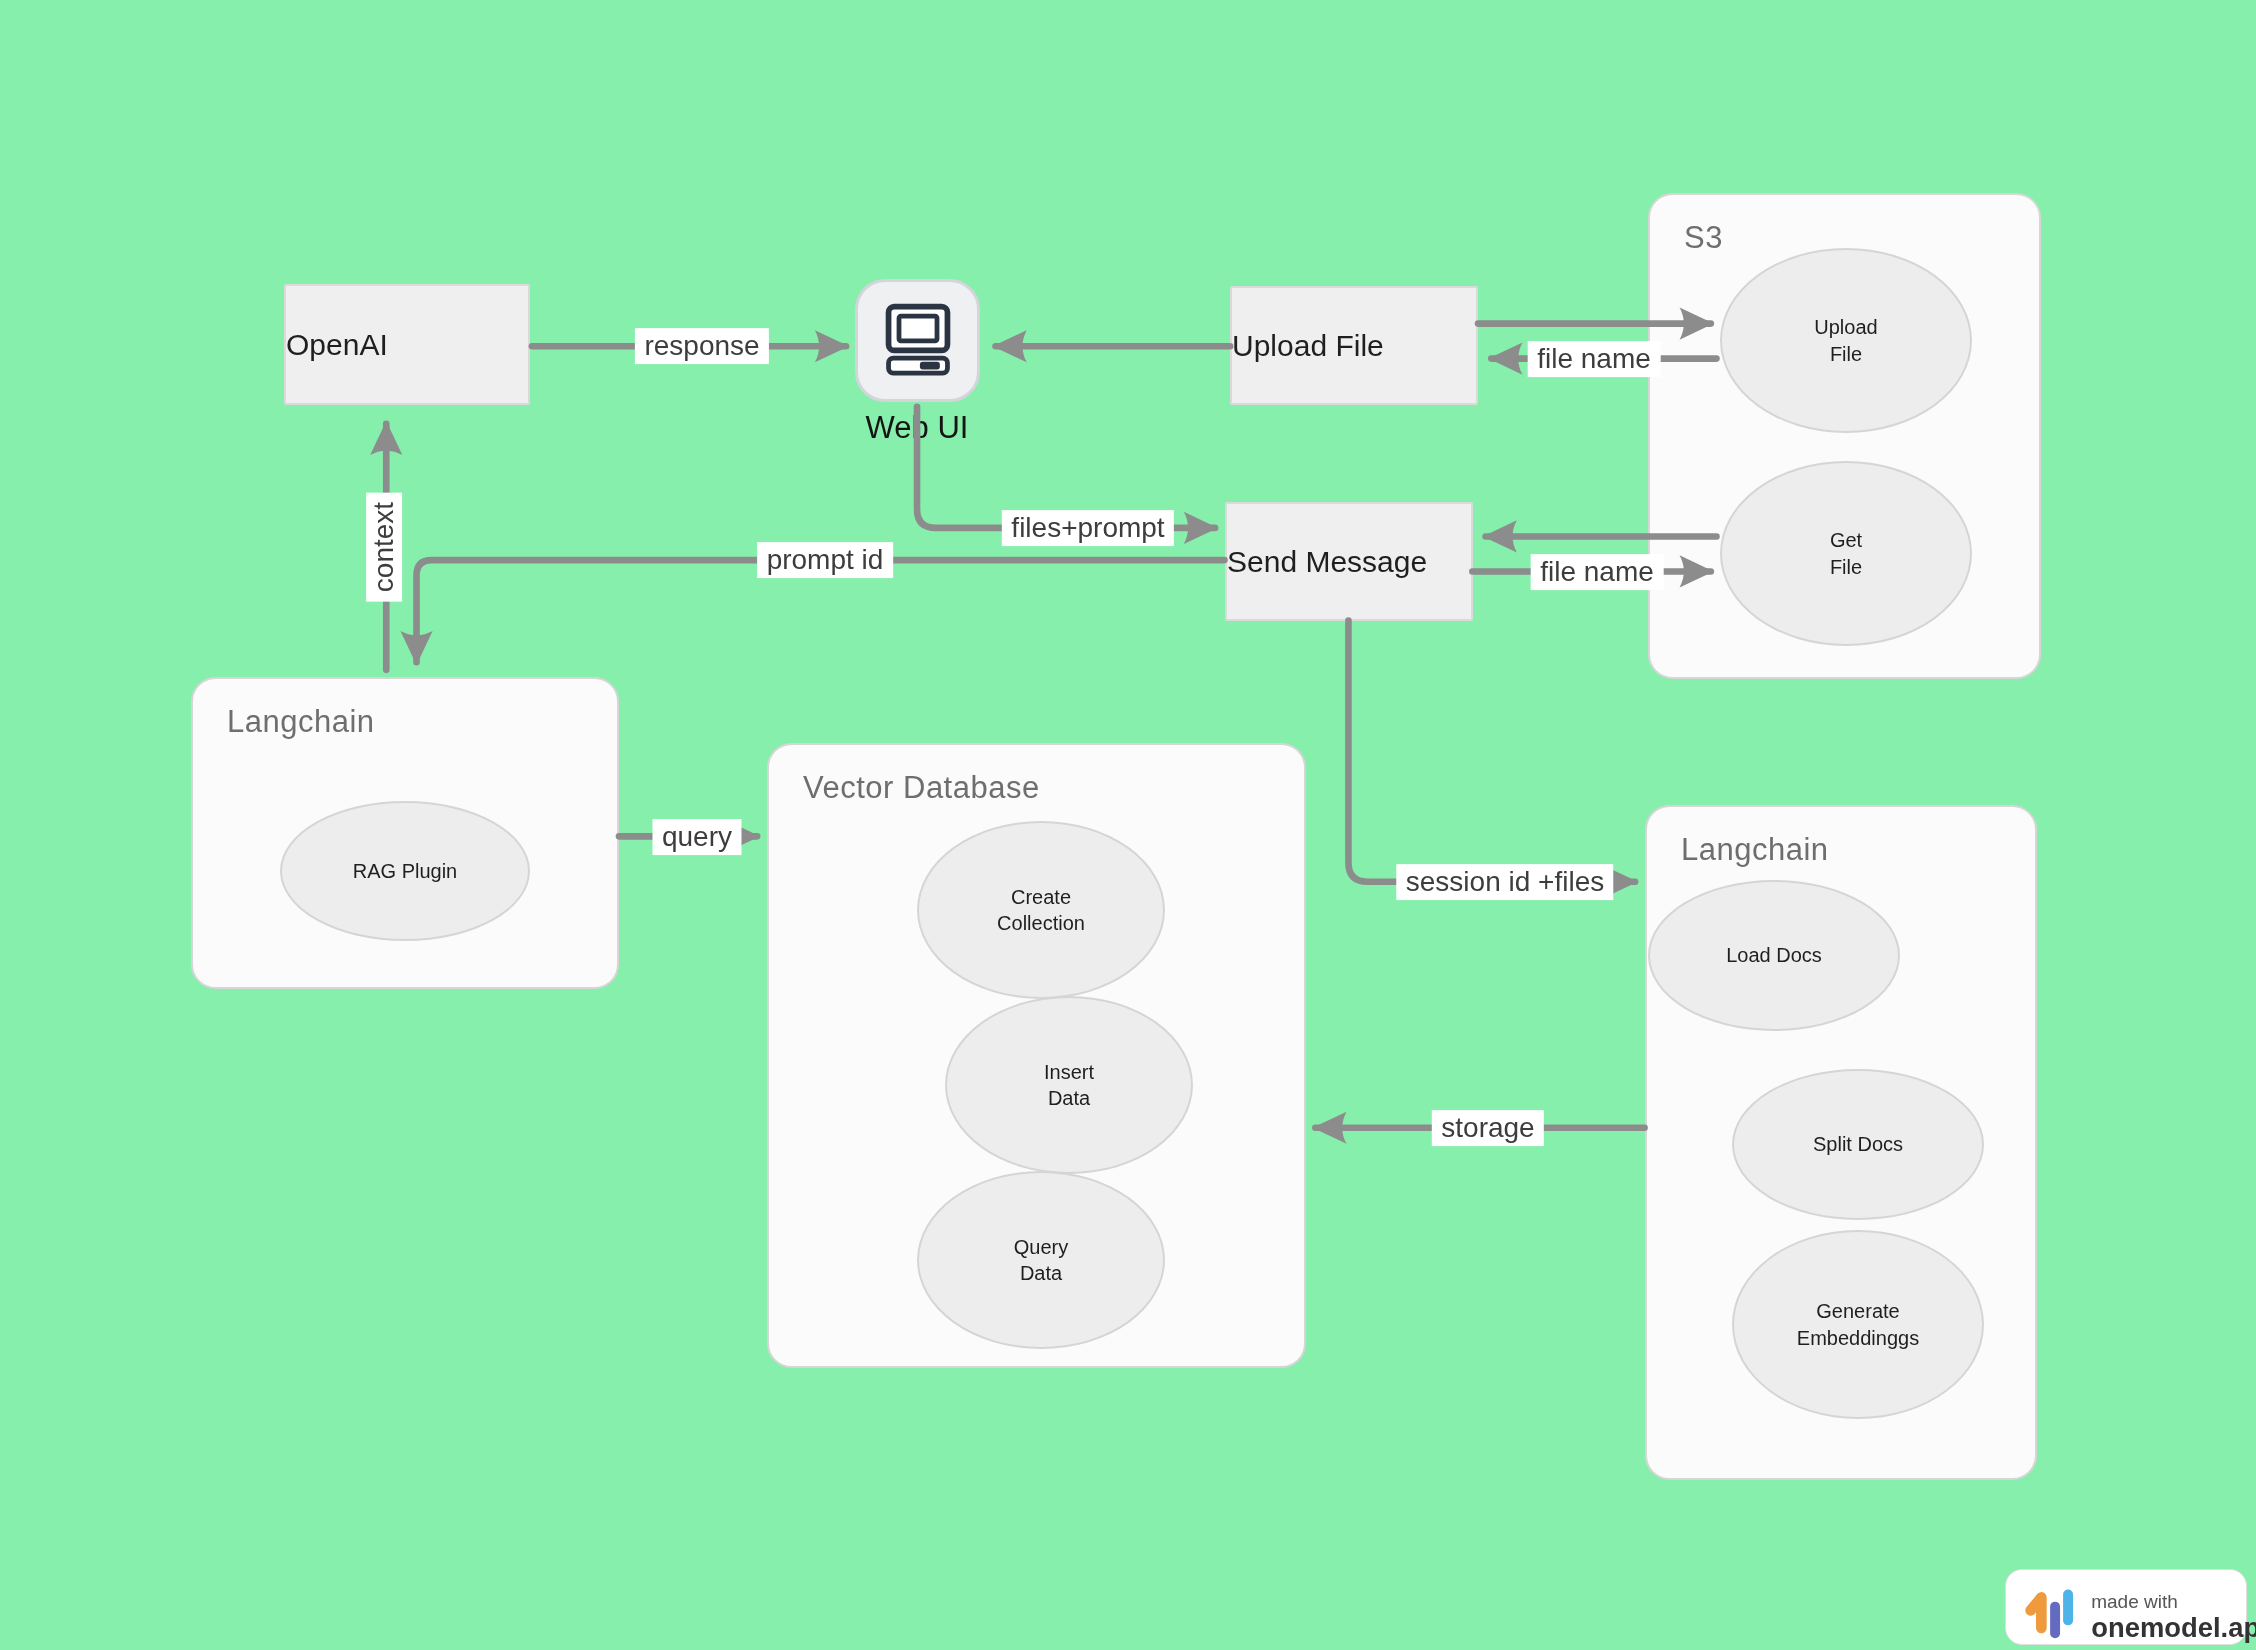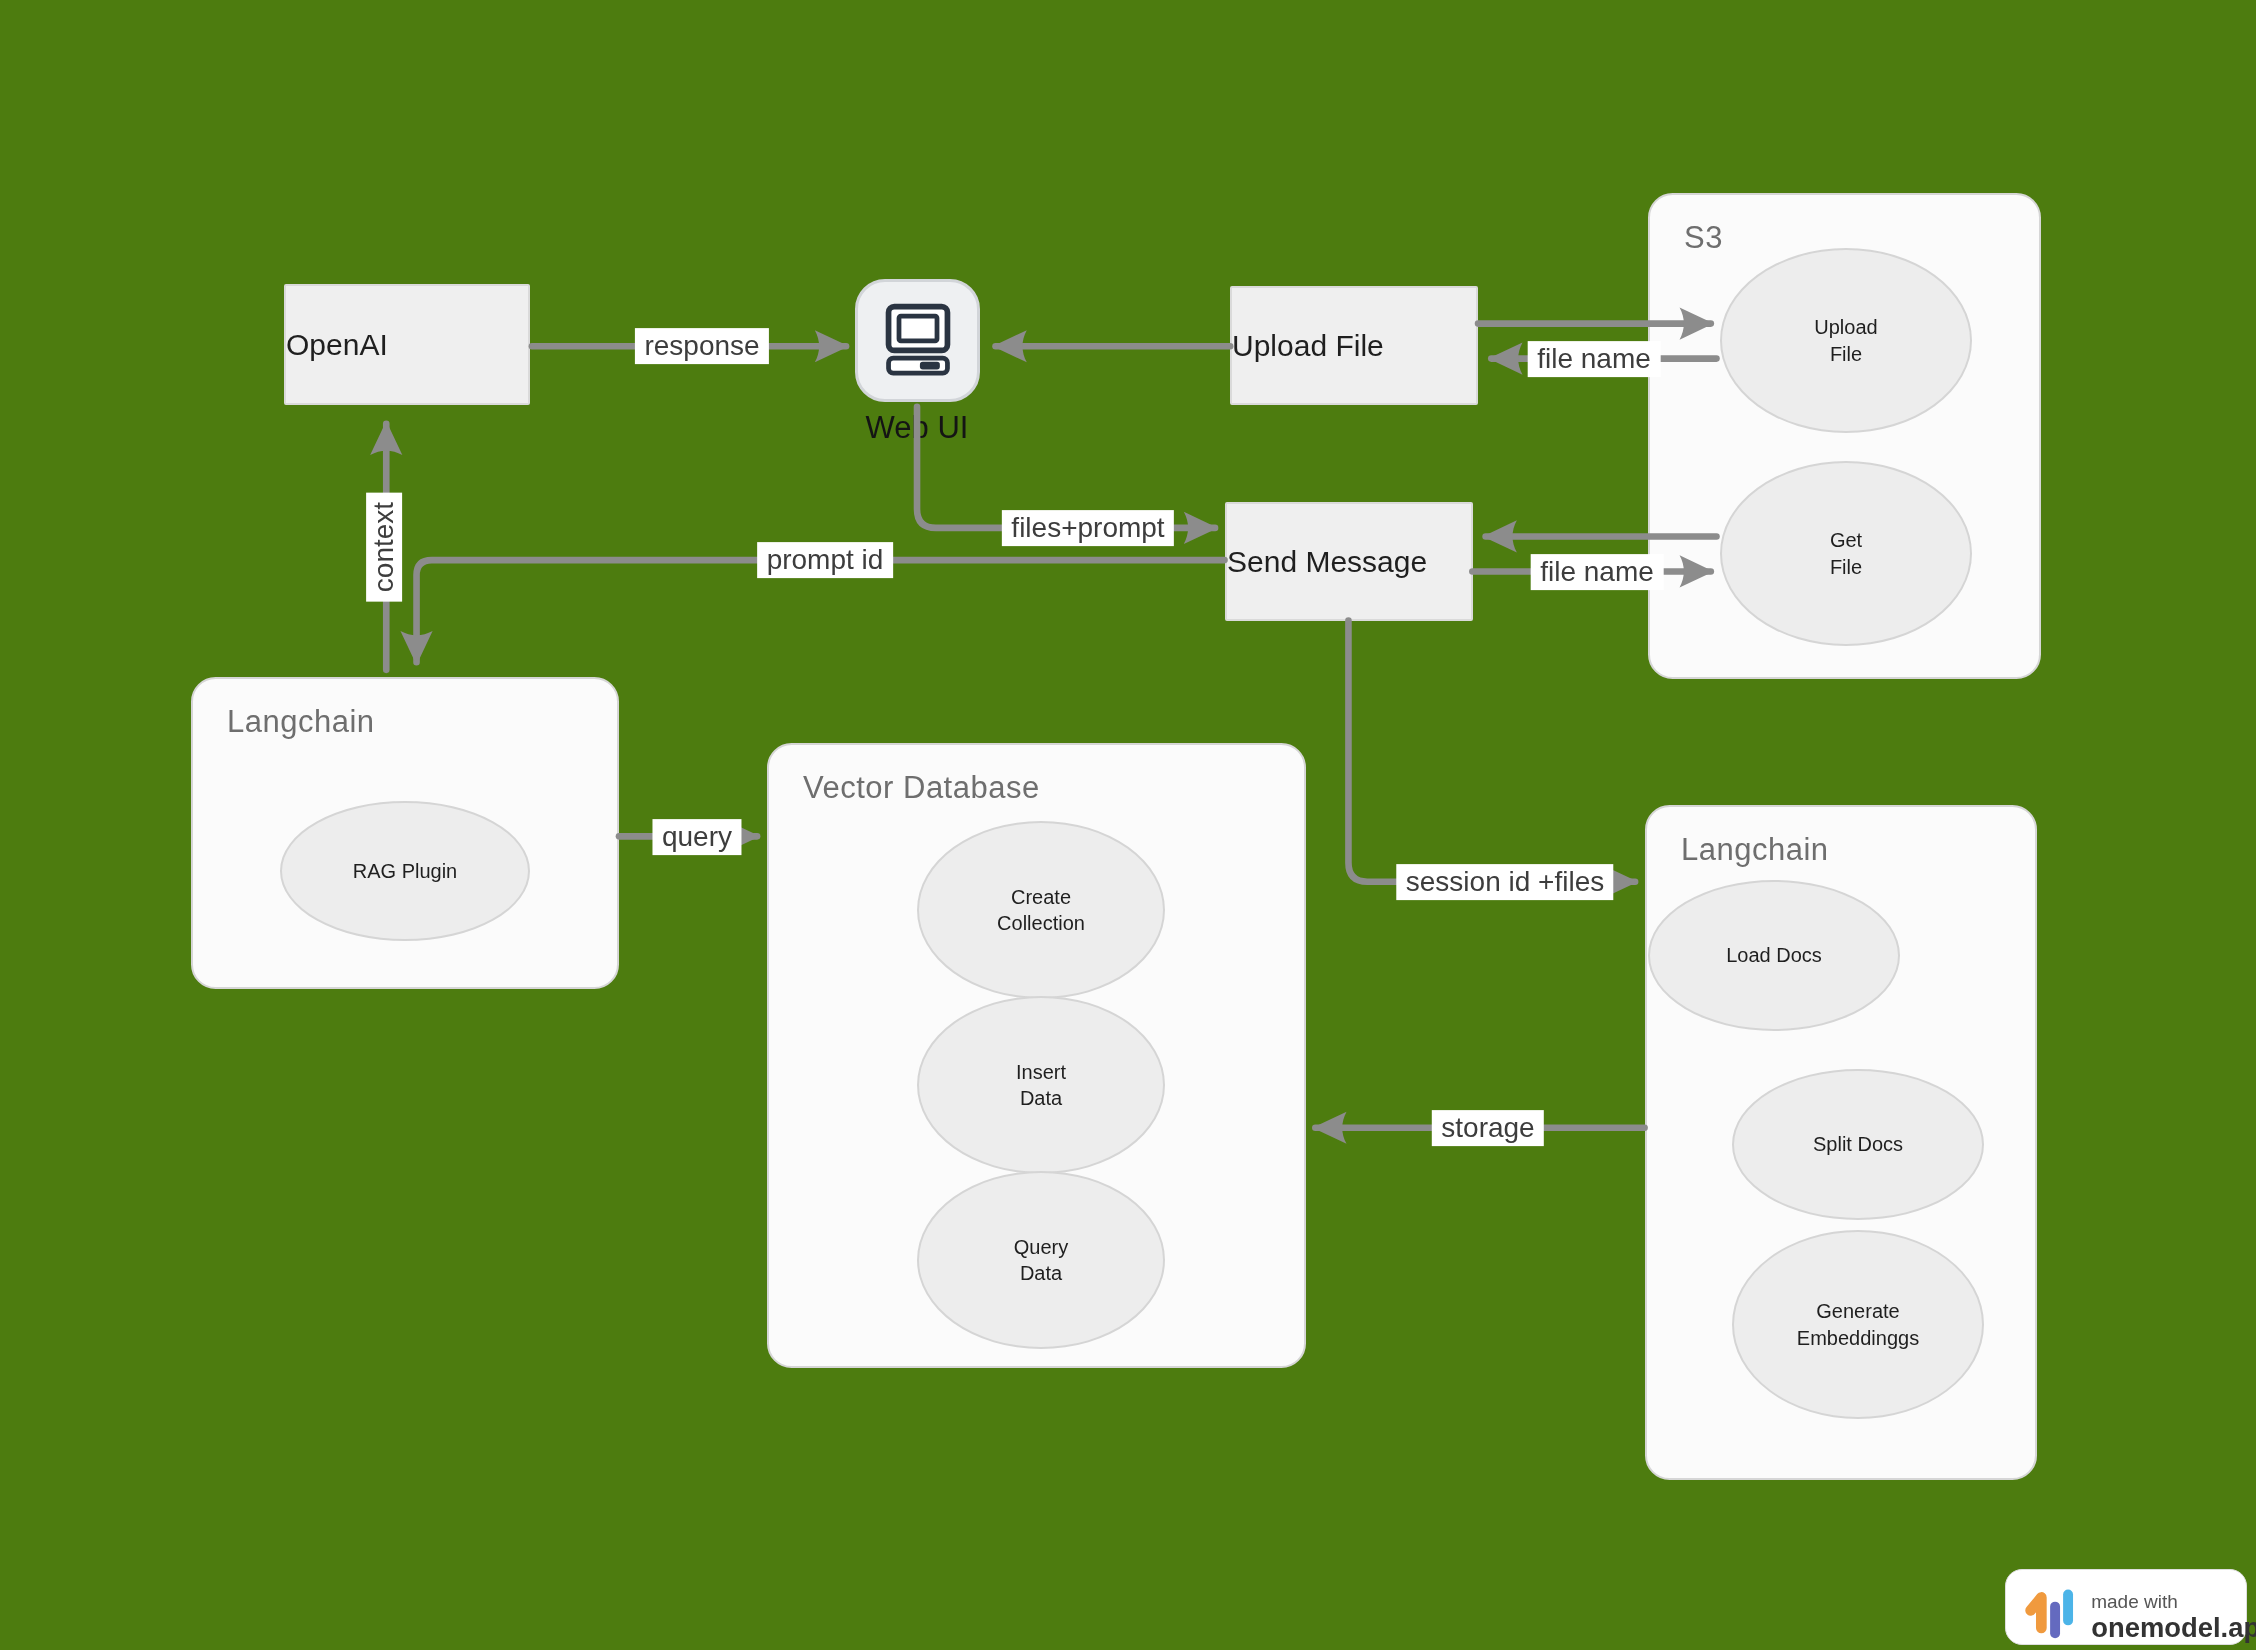--- a/index.html
+++ b/index.html
@@ -1,17 +1,17 @@
 <!DOCTYPE html>
 <html style="font-size:15px"><head>
 <meta charset="utf-8">
 <style>
   html,body{margin:0;padding:0;background:#ffffff;}
   body{width:2256px;height:1650px;font-family:"Liberation Sans","DejaVu Sans",sans-serif;}
-  .canvas{position:relative;width:2256px;height:1650px;background:#4d7c0f;overflow:hidden;}
+  .canvas{position:relative;width:2256px;height:1650px;background:#86efac;overflow:hidden;}
 
   
   .group{position:absolute;background:#fbfbfb;border:2.8px solid #d6d6d6;border-radius:24.6px;box-sizing:border-box;}
   .group-title{position:absolute;left:34px;top:24.6px;font-size:31px;color:#6e6e6e;letter-spacing:0.5px;}
 
   
   .node{position:absolute;background:#efefef;border:2.8px solid #dadada;border-radius:2px;
         display:flex;align-items:center;justify-content:flex-start;box-sizing:border-box;
         font-size:30px;color:#1f1f1f;}
 
@@ -97,21 +97,21 @@
   </div>
 
   <div class="ellipse" style="left:280px;top:801px;width:250px;height:140px;">
     <span>RAG Plugin</span>
   </div>
 
   <div class="ellipse" style="left:917px;top:821px;width:248px;height:178px;">
     <span>Create
 Collection</span>
   </div>
-  <div class="ellipse" style="left:917px;top:996px;width:248px;height:178px;">
+  <div class="ellipse" style="left:945px;top:996px;width:248px;height:178px;">
     <span>Insert
 Data</span>
   </div>
   <div class="ellipse" style="left:917px;top:1171px;width:248px;height:178px;">
     <span>Query
 Data</span>
   </div>
 
   <div class="ellipse" style="left:1648px;top:880px;width:252px;height:151px;">
     <span>Load Docs</span>

